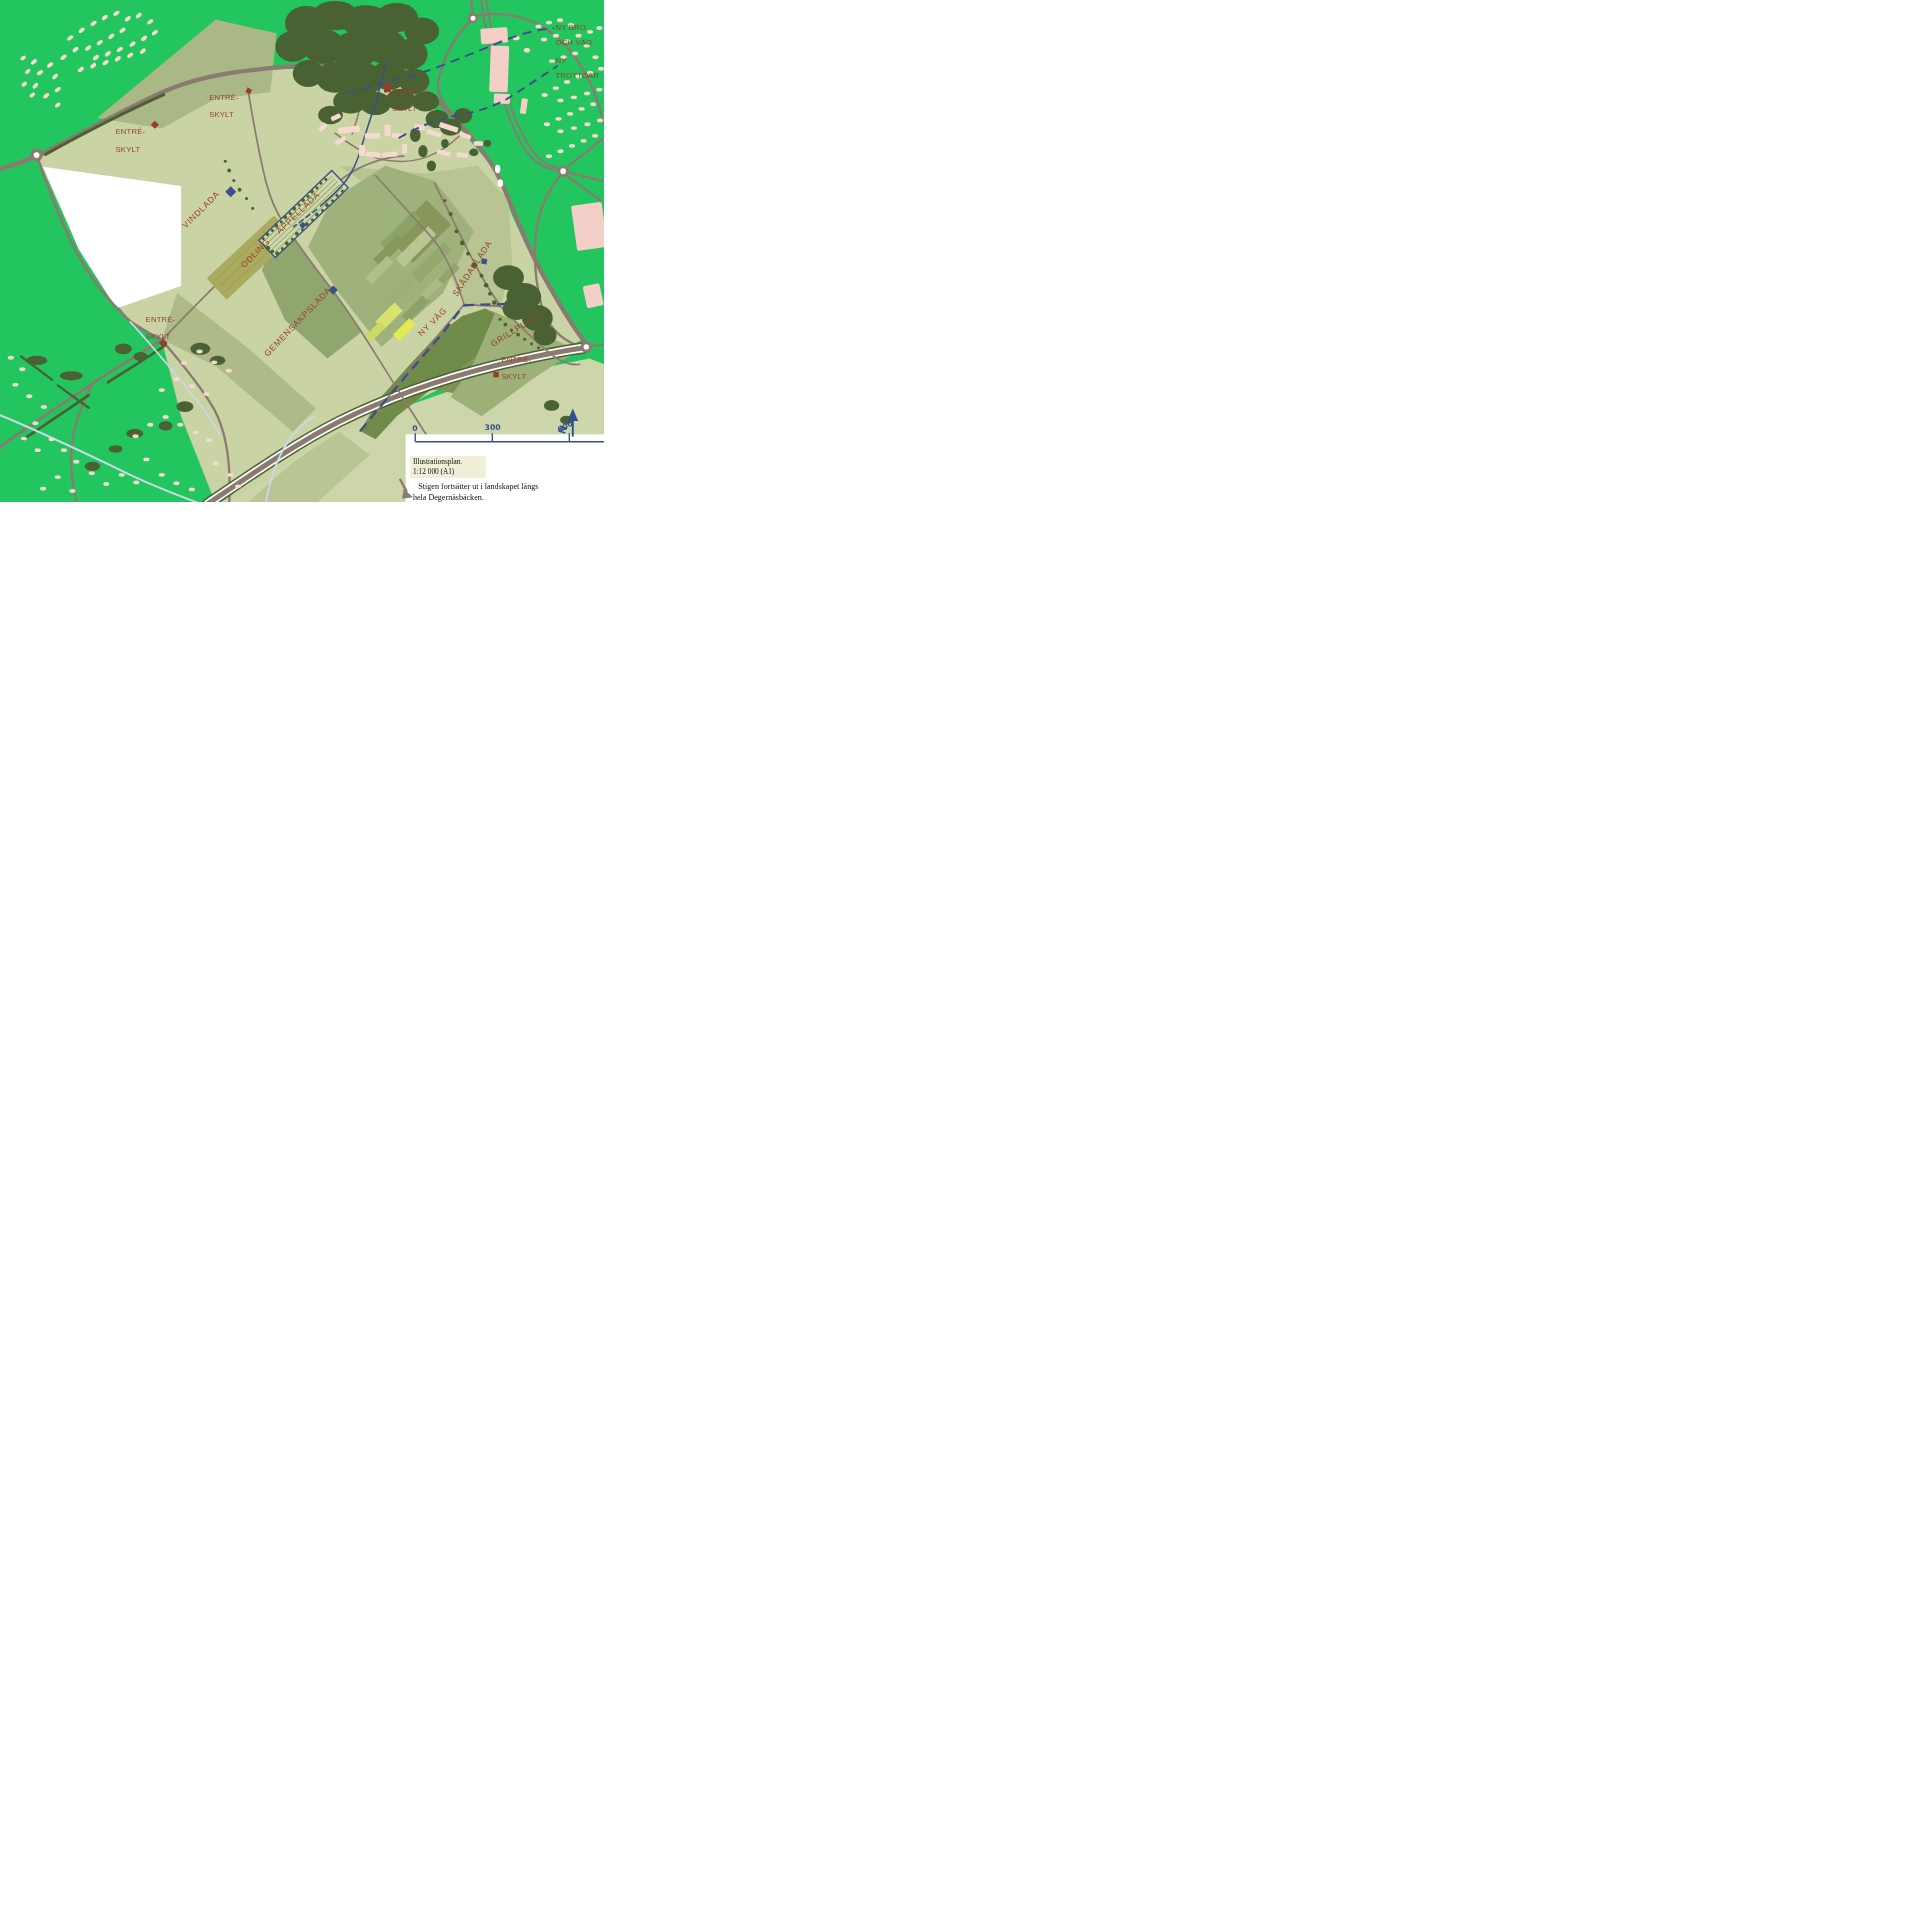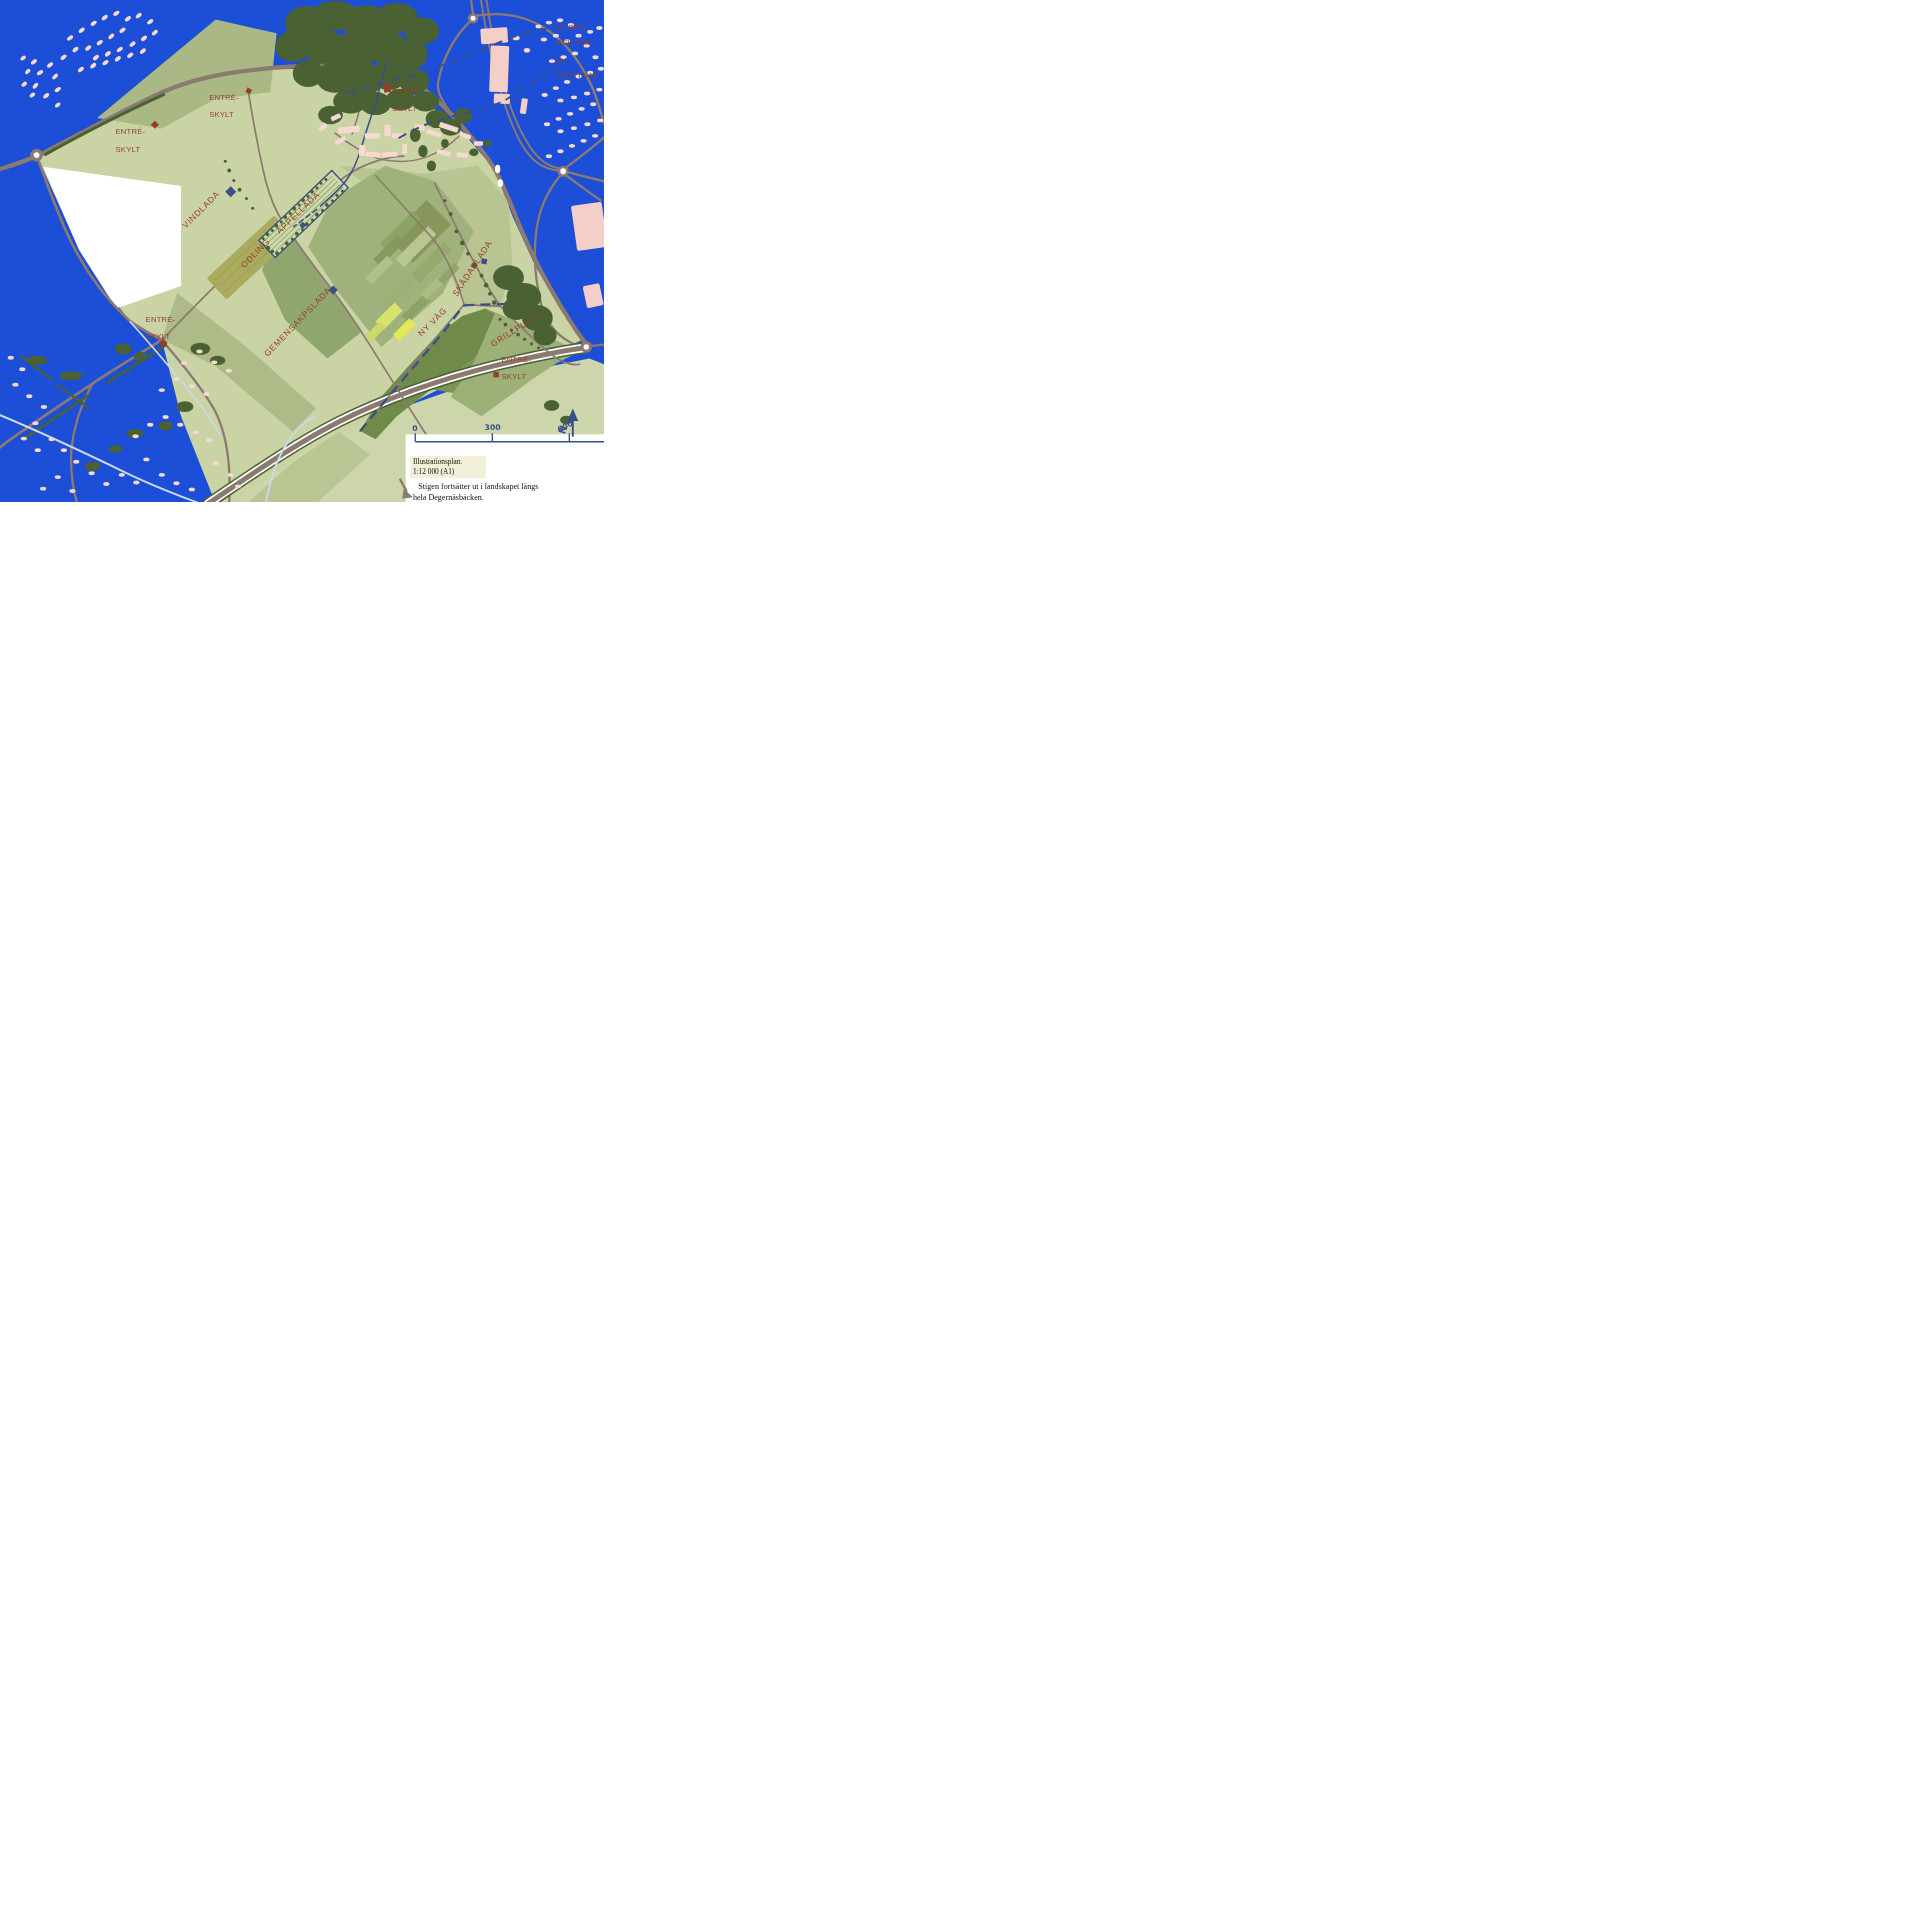--- a/index.html
+++ b/index.html
@@ -1,17 +1,17 @@
 <!DOCTYPE html>
 <html style="font-size:6.2px"><head>
 <meta charset="utf-8">
 <style>
   html,body{margin:0;padding:0;background:#ffffff;}
   body{font-family:"Liberation Sans", sans-serif;}
-  .map-wrap{position:relative;width:604px;height:502px;background:#1d4ed8;overflow:hidden;text-align:right;}
+  .map-wrap{position:relative;width:604px;height:502px;background:#22c55e;overflow:hidden;text-align:right;}
   svg{display:block;}
   text{user-select:none;}
   .lbl{fill:#943f2c;font-family:"Liberation Sans",sans-serif;}
   .lbl-lg{font-size:22px;letter-spacing:2px;}
   .lbl-md{font-size:20px;letter-spacing:0.5px;}
   .legend-serif{font-family:"Liberation Serif",serif;fill:#111;}
   .scale-num{fill:#33508c;font-family:"DejaVu Sans",sans-serif;font-weight:bold;font-size:20px;}
 </style>
 </head>
 <body>

